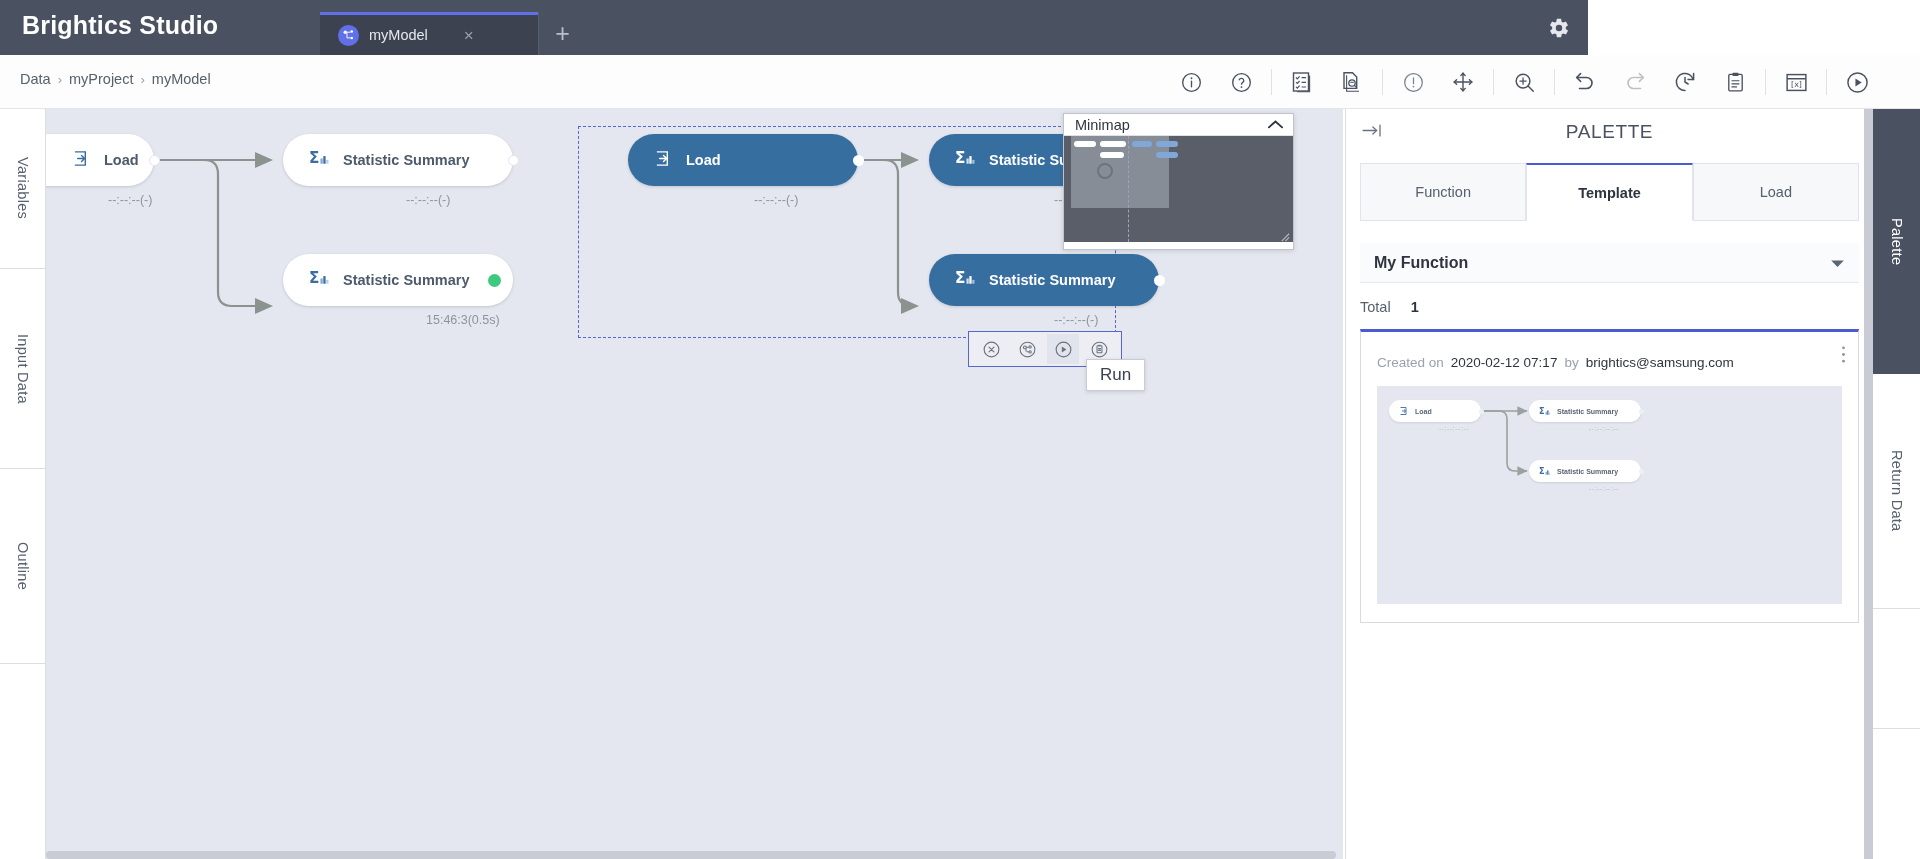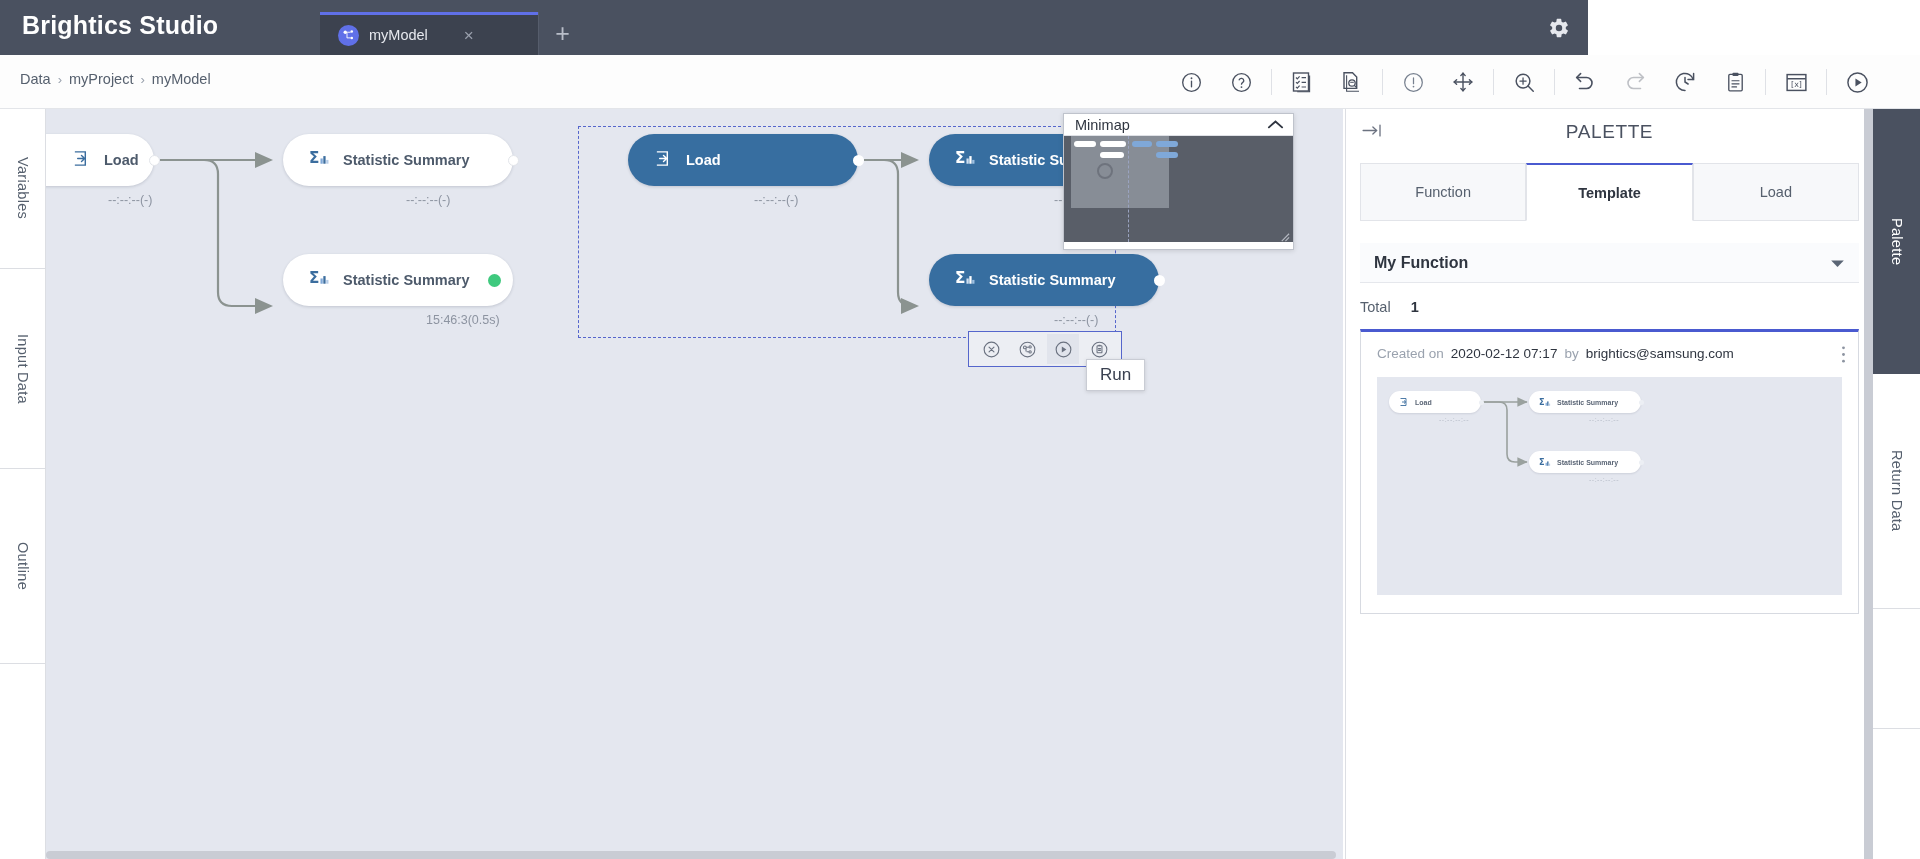--- a/index.html
+++ b/index.html
@@ -240,21 +240,21 @@
   .rp-total b { color: #2f3540; }
   .tpl-card {
     margin: 14px 14px 0 14px;
     border: 1px solid #d7dae1; border-top: 3px solid #4a5ad0;
     background: #ffffff;
     padding: 14px 16px 18px 16px;
     position: relative;
   }
   .tpl-name { font-size: 17px; font-weight: bold; color: #2f3540; }
   .tpl-meta {
-    font-size: 13.5px; color: #2f3540;
+    margin-top: 9px; font-size: 13.5px; color: #2f3540;
     display: flex; gap: 7px; align-items: center;
   }
   .tpl-meta .lbl { color: #9aa2ae; }
   .tpl-kebab { position: absolute; right: 12px; top: 13px; color: #8d94a1; }
   .tpl-preview {
     margin-top: 16px; height: 218px; background: #e4e7ef;
     position: relative; overflow: hidden;
   }
   .mini-node {
     position: absolute; height: 22px; border-radius: 11px; background: #ffffff;

